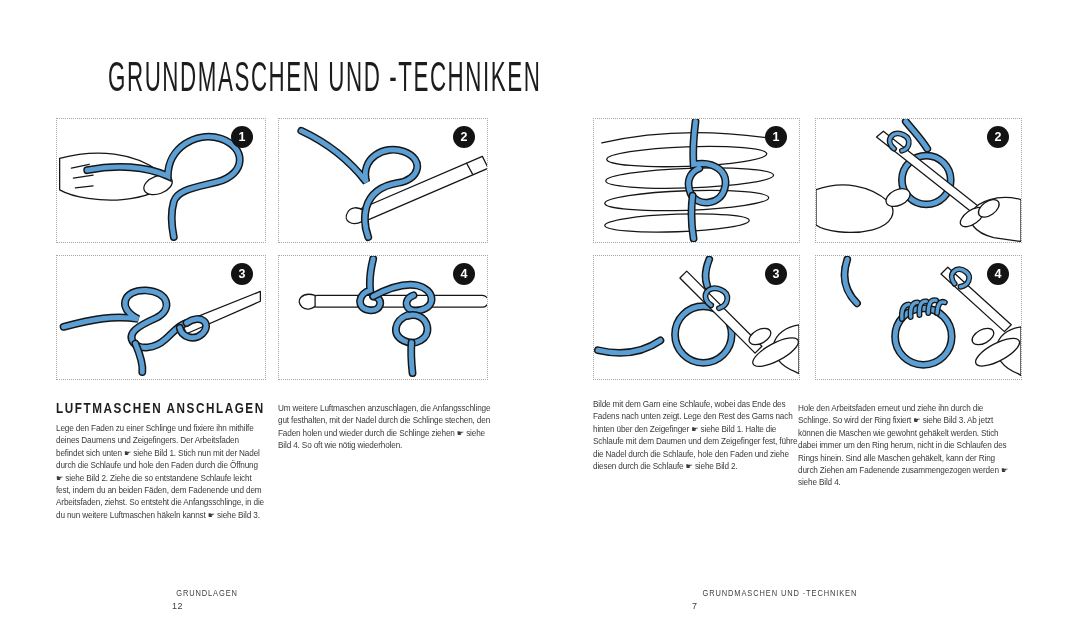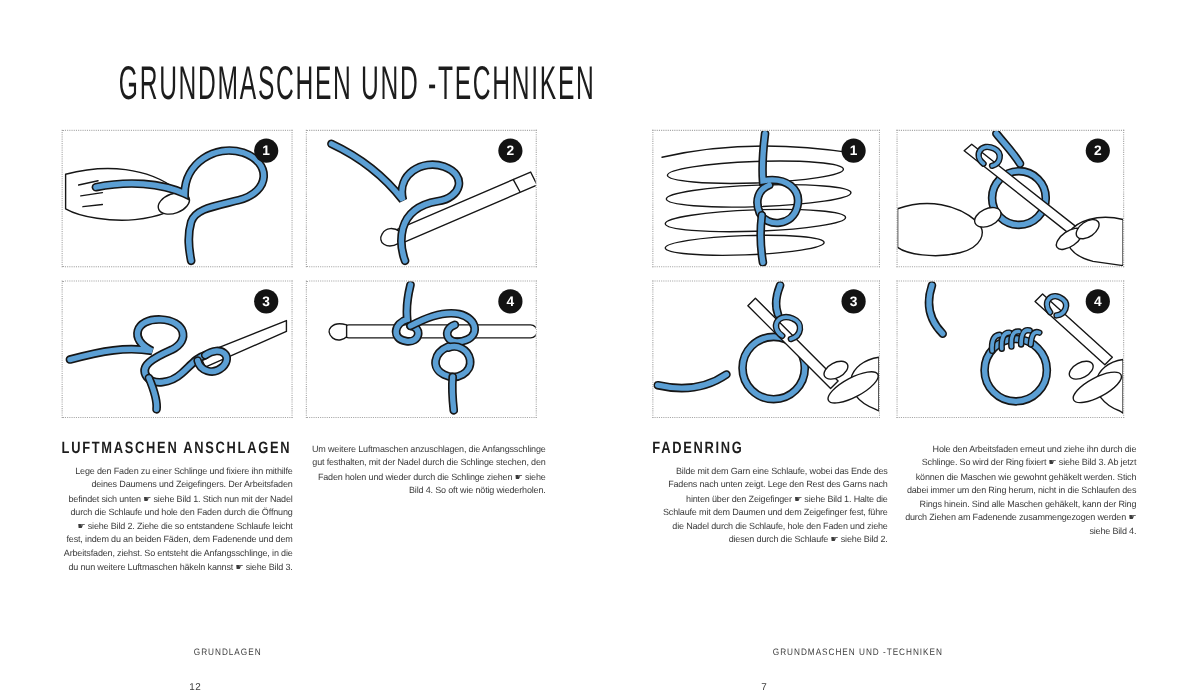--- a/index.html
+++ b/index.html
@@ -29,29 +29,29 @@
   .col { position:absolute; }
   .heading {
     display:inline-block; white-space:nowrap;
     font-size:15px; font-weight:600; letter-spacing:2px; color:#1d1d1d;
     transform:scaleX(0.78); transform-origin:left top;
     margin-bottom:7px;
   }
   .heading.sub { margin-top:16px; }
   .body {
     font-size:8.2px; line-height:12.4px; letter-spacing:-0.15px;
-    color:#3b3b3b; text-align:right;
+    color:#3b3b3b; text-align:left;
   }
   .body + .h-wrap { display:block; }
   .footer { position:absolute; text-align:left; color:#3e3e3e; }
   .footer-label {
     display:inline-block; font-size:8.5px; letter-spacing:1px;
     transform:scaleX(0.88); transform-origin:center top; white-space:nowrap;
   }
-  .footer-page { font-size:9px; margin-top:19px; letter-spacing:0.5px; }
+  .footer-page { font-size:9px; margin-top:1px; letter-spacing:0.5px; }
   
   .yo { fill:none; stroke:#161616; stroke-width:8; stroke-linecap:round; }
   .yb { fill:none; stroke:#5b9fd4; stroke-width:5; stroke-linecap:round; }
   .yo2 { fill:none; stroke:#161616; stroke-width:6; stroke-linecap:round; }
   .yb2 { fill:none; stroke:#5b9fd4; stroke-width:3.4; stroke-linecap:round; }
   .ln { fill:none; stroke:#161616; stroke-width:1.3; stroke-linecap:round; stroke-linejoin:round; }
   .wf { fill:#ffffff; stroke:#161616; stroke-width:1.3; stroke-linejoin:round; }
 </style>
 </head>
 <body>
@@ -185,25 +185,24 @@
   <div class="col" style="left:56px;top:399px;width:210px">
     <div class="h-wrap"><span class="heading">LUFTMASCHEN ANSCHLAGEN</span></div>
     <p class="body">Lege den Faden zu einer Schlinge und fixiere ihn mithilfe deines Daumens und Zeigefingers. Der Arbeitsfaden befindet sich unten ☛ siehe Bild 1. Stich nun mit der Nadel durch die Schlaufe und hole den Faden durch die Öffnung ☛ siehe Bild 2. Ziehe die so entstandene Schlaufe leicht fest, indem du an beiden Fäden, dem Fadenende und dem Arbeitsfaden, ziehst. So entsteht die Anfangsschlinge, in die du nun weitere Luftmaschen häkeln kannst ☛ siehe Bild 3.</p>
   </div>
 
   <div class="col" style="left:278px;top:403px;width:218px">
     <p class="body">Um weitere Luftmaschen anzuschlagen, die Anfangsschlinge gut festhalten, mit der Nadel durch die Schlinge stechen, den Faden holen und wieder durch die Schlinge ziehen ☛ siehe Bild 4. So oft wie nötig wiederholen.</p>
   </div>
 
   <div class="col" style="left:593px;top:399px;width:214px">
-    <div class="h-wrap"><span class="heading">FADENRING</span></div>
     <p class="body">Bilde mit dem Garn eine Schlaufe, wobei das Ende des Fadens nach unten zeigt. Lege den Rest des Garns nach hinten über den Zeigefinger ☛ siehe Bild 1. Halte die Schlaufe mit dem Daumen und dem Zeigefinger fest, führe die Nadel durch die Schlaufe, hole den Faden und ziehe diesen durch die Schlaufe ☛ siehe Bild 2.</p>
   </div>
 
-  <div class="col" style="left:815px;top:403px;width:218px">
+  <div class="col" style="left:798px;top:403px;width:218px">
     <p class="body">Hole den Arbeitsfaden erneut und ziehe ihn durch die Schlinge. So wird der Ring fixiert ☛ siehe Bild 3. Ab jetzt können die Maschen wie gewohnt gehäkelt werden. Stich dabei immer um den Ring herum, nicht in die Schlaufen des Rings hinein. Sind alle Maschen gehäkelt, kann der Ring durch Ziehen am Fadenende zusammengezogen werden ☛ siehe Bild 4.</p>
   </div>
 
   <div class="footer" style="left:172px;top:582px;width:200px">
     <span class="footer-label">GRUNDLAGEN</span>
     <div class="footer-page">12</div>
   </div>
 
   <div class="footer" style="left:692px;top:582px;width:240px">
     <span class="footer-label">GRUNDMASCHEN UND -TECHNIKEN</span>

